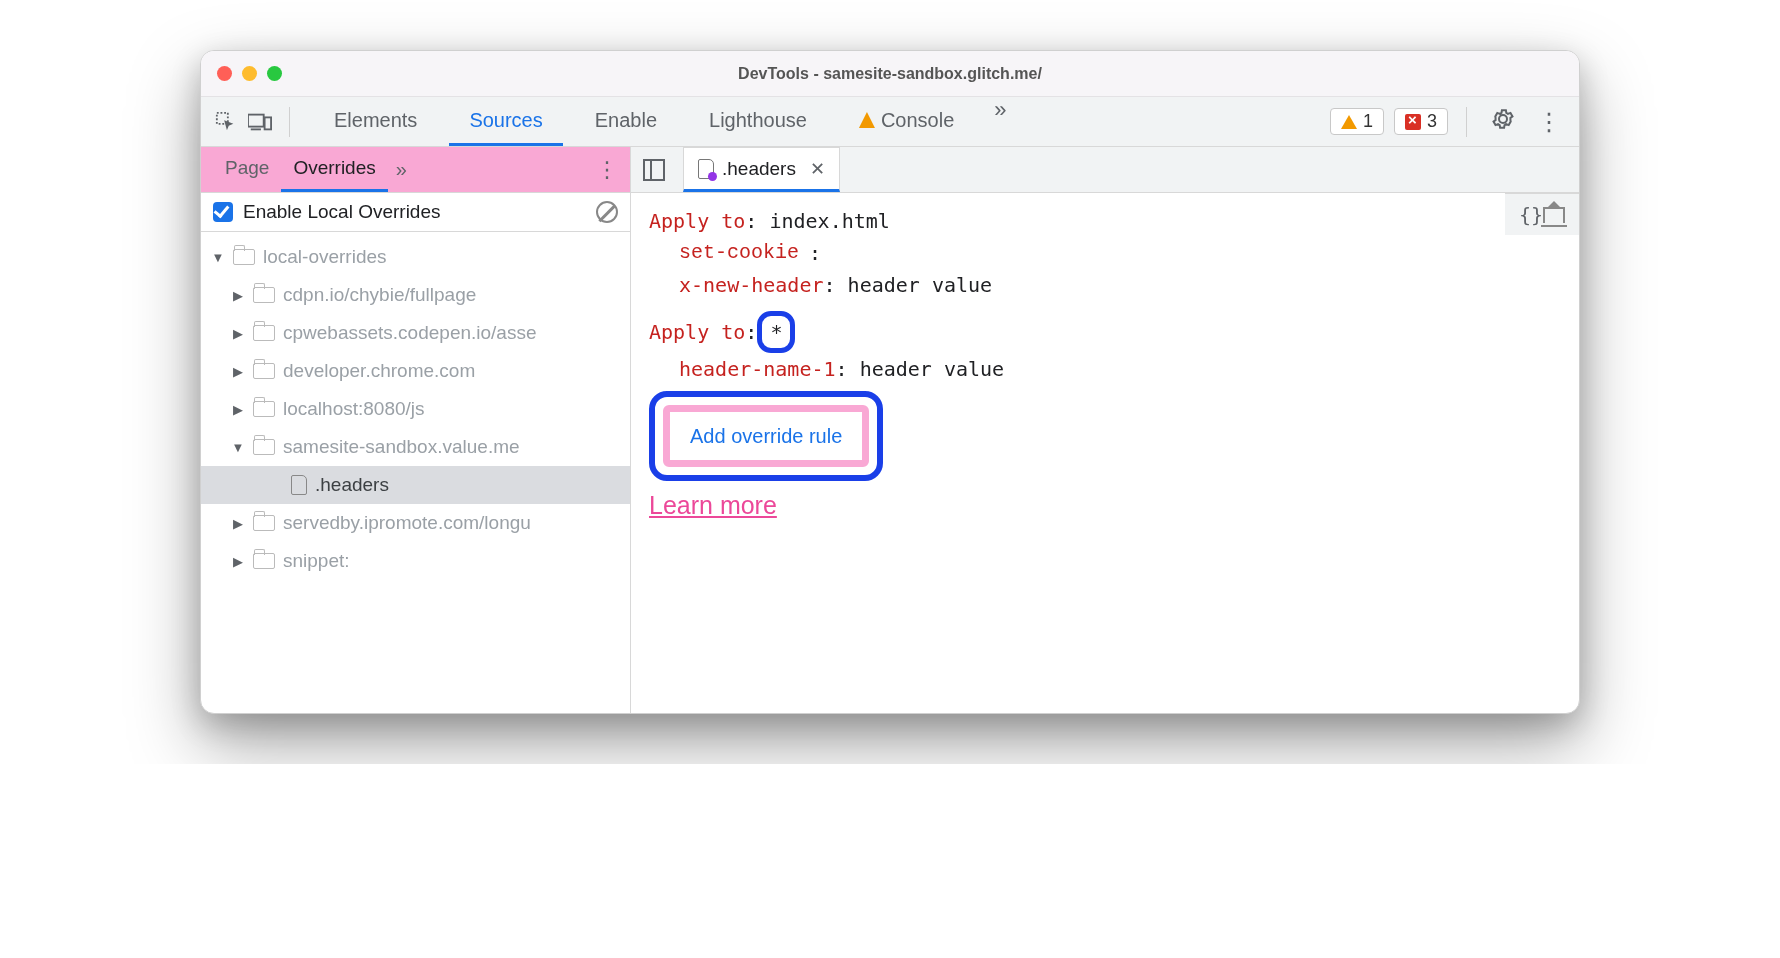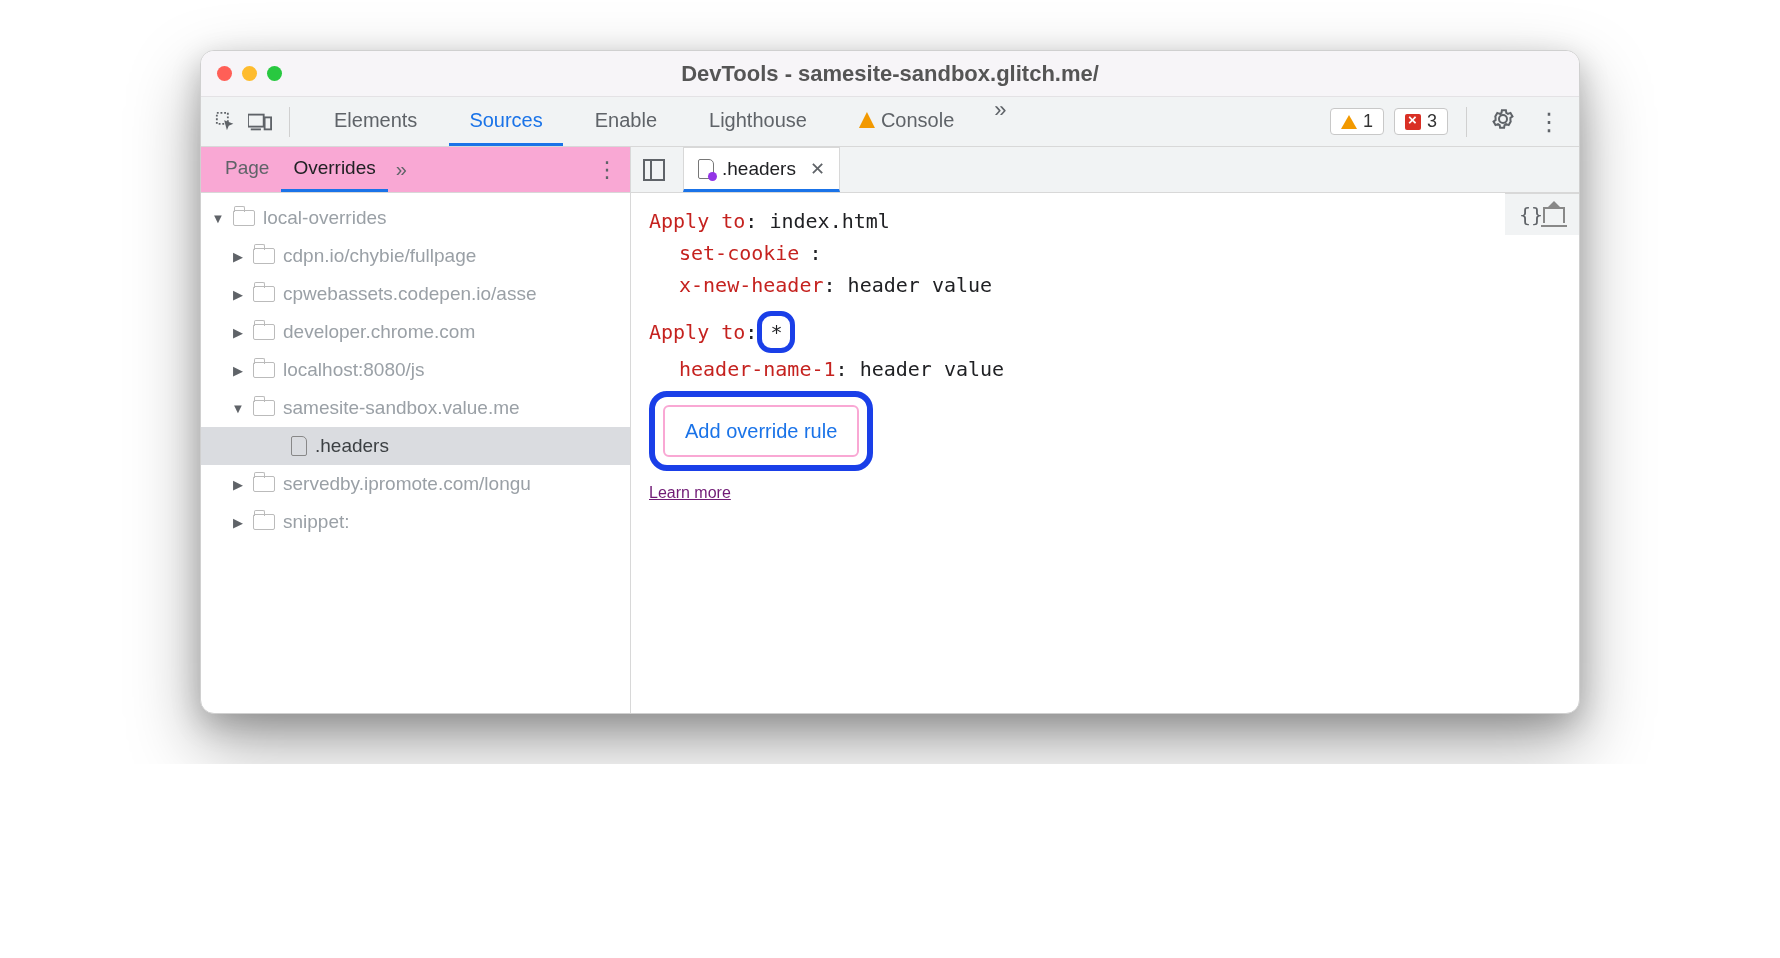--- a/index.html
+++ b/index.html
@@ -29,21 +29,21 @@
     padding: 0 16px;
     position: relative;
   }
   .traffic { display: flex; gap: 10px; }
   .dot { width: 15px; height: 15px; border-radius: 50%; }
   .dot.red { background: #ff5f57; }
   .dot.yellow { background: #febc2e; }
   .dot.green { background: #28c840; }
   .title-text {
     position: absolute; left: 0; right: 0; text-align: center;
-    font-size: 22px; font-weight: 600; color: #555; pointer-events: none;
+    font-size: 16px; font-weight: 600; color: #555; pointer-events: none;
   }
   
   .main-toolbar {
     height: 50px;
     border-bottom: 1px solid #d8d8d8;
     background: #f1f3f4;
     display: flex;
     align-items: center;
     padding: 0 12px;
     gap: 8px;
@@ -129,28 +129,28 @@
     font-family: ui-monospace, SFMono-Regular, Menlo, Consolas, monospace;
     font-size: 20px; line-height: 1.6; color: #202124; overflow: hidden;
   }
   .kw { color: #c5221f; }
   .flex-line { display: flex; align-items: center; gap: 0; }
   .hl {
     display: inline-flex; align-items: center; justify-content: center;
     border: 5px solid #1a3fe8; border-radius: 14px; padding: 0 8px; height: 42px;
   }
   .override-btn {
-    display: inline-block; border: 2px solid #f9a8d4; border-radius: 6px;
+    display: inline-block; border: 7px solid #f9a8d4; border-radius: 6px;
     padding: 8px 20px; color: #1a73e8; font-family: -apple-system, sans-serif;
     font-size: 20px; background: #fff;
   }
   .hl-btn {
     display: inline-flex; border: 6px solid #1a3fe8; border-radius: 18px; padding: 8px;
   }
-  .learn { color: #701a75; text-decoration: underline; font-family: -apple-system, sans-serif; font-size: 16px; }
+  .learn { color: #ec4899; text-decoration: underline; font-family: -apple-system, sans-serif; font-size: 25px; }
   .header-row { display:flex; align-items:center; padding-left: 30px; }
   .header-name { color:#c5221f; min-width: 150px; }
   .edit-footer {
     height: 42px; border-top: 1px solid #d8d8d8; background: #f1f3f4;
     display: flex; align-items: center; padding: 0 14px; color: #5f6368; font-size: 20px;
     font-family: ui-monospace, Menlo, monospace;
   }
   .footer-right { margin-left: auto; width: 22px; height: 16px; border: 2px solid #888; border-bottom: none; position: relative; }
   .footer-right::before { content:""; position:absolute; left:-4px; right:-4px; bottom:-4px; height:2px; background:#888; }
   .footer-right::after { content:""; position:absolute; left:50%; top:-8px; width:0; height:0; border-left:6px solid transparent; border-right:6px solid transparent; border-bottom:6px solid #888; transform:translateX(-50%);}
@@ -226,20 +226,25 @@
           </span>
         <span>.headers</span>
         <span class="close">✕</span>
       </div>
     </div>
   </div>
 
   <div class="content">
 
     <div class="sidebar">
+      <div class="enable-row">
+        <span class="chk"></span>
+        <span>Enable Local Overrides</span>
+        <span class="clear-icon"></span>
+      </div>
       <div class="tree">
         <div class="tree-row">
           <span class="caret">▼</span>
           <span class="folder"></span>
           <span>local-overrides</span>
         </div>
         <div class="tree-row indent-1">
             <span class="caret">▶</span>
             <span class="folder"></span>
             <span>cdpn.io/chybie/fullpage</span>
@@ -282,21 +287,21 @@
     </div>
 
     <div class="editor">
       <div class="edit-body">
         <div class="flex-line">
           <span class="kw">Apply to</span>
             <span>:&nbsp;</span>
           <span>index.html</span>
         </div>
         <div class="header-row" style="align-items:flex-start;">
-          <span class="header-name" style="min-width:105px;">set-cookie</span>
+          <span class="header-name" style="min-width:105px;font-family:Liberation Mono, monospace;">set-cookie</span>
           <span style="padding:0 10px;">:</span>
         </div>
         <div class="header-row">
           <span class="kw">x-new-header</span>
             <span>:&nbsp;</span>
           <span>header value</span>
         </div>
         <div style="height:10px;"></div>
         <div class="flex-line">
           <span class="kw">Apply to</span>

